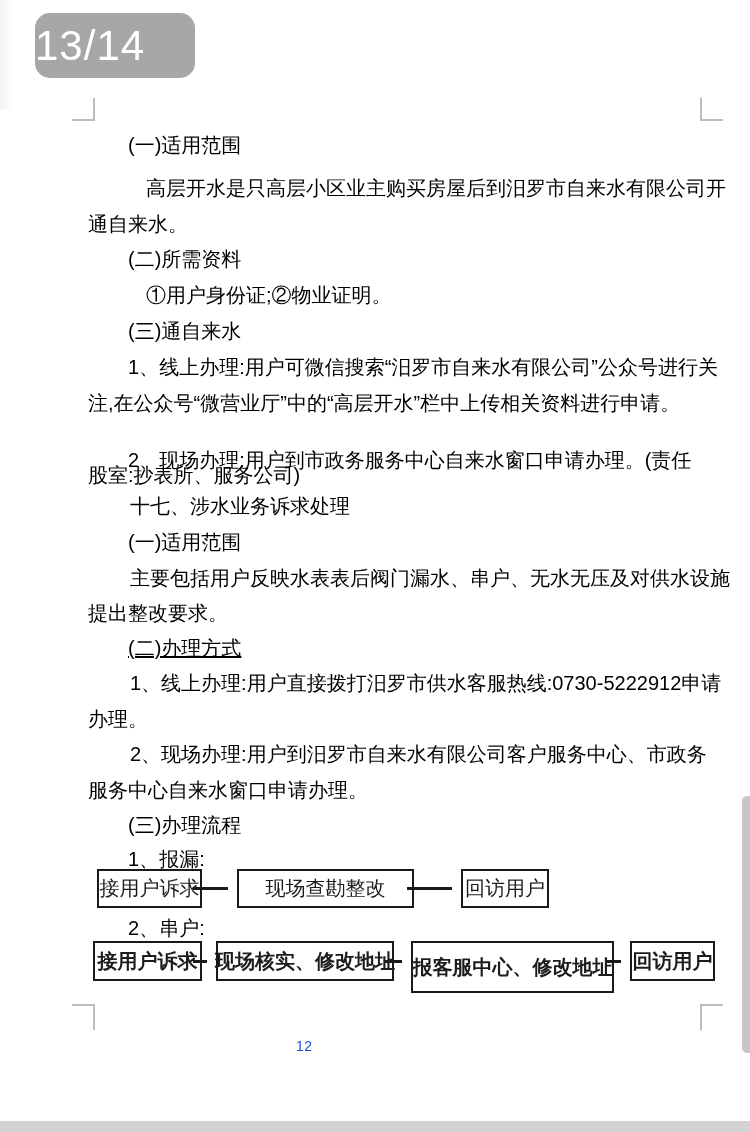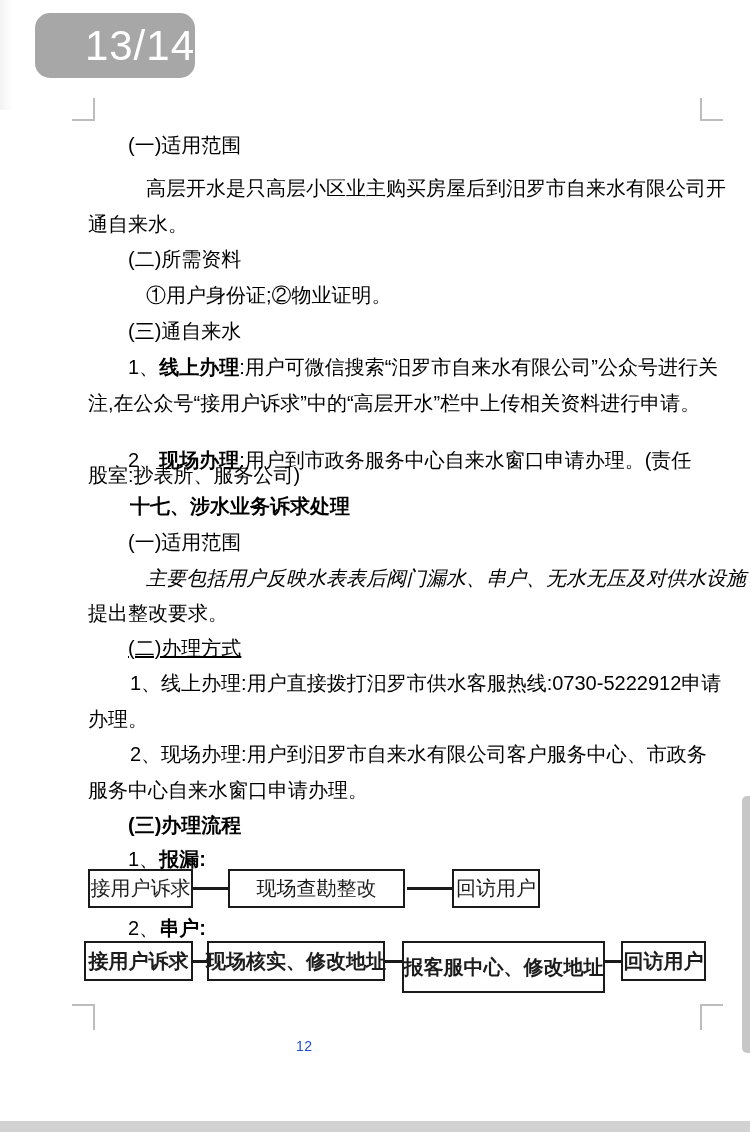--- a/index.html
+++ b/index.html
@@ -8,44 +8,44 @@
     background:#ffffff;
     font-family:"Liberation Sans", sans-serif;
     overflow:hidden;position:relative;
   }
   #screen{position:absolute;inset:0;width:750px;height:1132px;background:#fff;}
 
   
   .page-badge{
     position:absolute;left:35px;top:13px;width:160px;height:65px;
     background:#a7a7a7;border-radius:15px;
-    display:flex;align-items:center;justify-content:flex-end;
+    display:flex;align-items:center;justify-content:flex-start;
     color:#ffffff;font-size:42px;font-weight:400;letter-spacing:1px;
   }
 
   
   .crop{position:absolute;width:21px;height:21px;}
   .crop.tl{left:72px;top:98px;border-right:2px solid #bdbdbd;border-bottom:2px solid #bdbdbd;}
   .crop.tr{left:700px;top:98px;border-left:2px solid #bdbdbd;border-bottom:2px solid #bdbdbd;}
   .crop.bl{left:72px;top:1004px;height:24px;border-right:2px solid #bdbdbd;border-top:2px solid #bdbdbd;}
   .crop.br{left:700px;top:1004px;height:24px;border-left:2px solid #bdbdbd;border-top:2px solid #bdbdbd;}
 
   
   .line{
     position:absolute;white-space:nowrap;
     font-size:20px;line-height:24px;color:#000000;
     letter-spacing:0px;
   }
-  .line b, .seg-b{font-weight:700;text-align:center;}
+  .line b, .seg-b{font-weight:400;text-align:center;}
 
   
   .flow-box{
     position:absolute;border:2.5px solid #1a1a1a;background:#fff;
     display:flex;align-items:center;justify-content:center;
-    font-size:20px;color:#1c1c1c;box-sizing:border-box;white-space:nowrap;
+    font-size:20px;color:#1c1c1c;box-sizing:border-box;white-space:nowrap;margin-left:9px;
   }
   .flow-box.bold{font-weight:700;}
   .flow-connector{position:absolute;height:3px;background:#1a1a1a;}
 
   .footer-num{
     position:absolute;left:296px;top:1038px;
     font-size:14px;color:#1d4ed8;letter-spacing:0.5px;
   }
 
   
@@ -78,26 +78,26 @@
   <div class="crop br"></div>
 
   <div id="doc-content">
       <div class="line" style="top: 133px; left: 128px;"><span>(一)适用范围</span></div>
       <div class="line" style="top: 176px; left: 146px;"><span>高层开水是只高层小区业主购买房屋后到汨罗市自来水有限公司开</span></div>
       <div class="line" style="top: 212px; left: 88px;"><span>通自来水。</span></div>
       <div class="line" style="top: 247px; left: 128px;"><span>(二)所需资料</span></div>
       <div class="line" style="top: 283px; left: 146px;"><span>①用户身份证;②物业证明。</span></div>
       <div class="line" style="top: 319px; left: 128px;"><span>(三)通自来水</span></div>
       <div class="line" style="top: 355px; left: 128px;"><span>1、</span><span class="seg-b">线上办理</span><span>:用户可微信搜索“汨罗市自来水有限公司”公众号进行关</span></div>
-      <div class="line" style="top: 391px; left: 88px;"><span>注,在公众号“接用户诉求”中的“高层开水”栏中上传相关资料进行申请。</span></div>
+      <div class="line" style="top: 391px; left: 88px;"><span>注,在公众号“微营业厅”中的“高层开水”栏中上传相关资料进行申请。</span></div>
       <div class="line" style="top: 448px; left: 128px;"><span>2、</span><span class="seg-b">现场办理</span><span>:用户到市政务服务中心自来水窗口申请办理。(责任</span></div>
       <div class="line" style="top: 463px; left: 88px;"><span>股室:抄表所、服务公司)</span></div>
       <div class="line" style="top: 494px; left: 130px;"><span class="seg-b">十七、涉水业务诉求处理</span></div>
       <div class="line" style="top: 530px; left: 128px;"><span>(一)适用范围</span></div>
-      <div class="line" style="top: 566px; left: 146px; font-style: italic;"><span>主要包括用户反映水表表后阀门漏水、串户、无水无压及对供水设施</span></div>
+      <div class="line" style="top: 566px; left: 130px;"><span>主要包括用户反映水表表后阀门漏水、串户、无水无压及对供水设施</span></div>
       <div class="line" style="top: 601px; left: 88px;"><span>提出整改要求。</span></div>
       <div class="line" style="top: 636px; left: 128px; text-decoration: underline;"><span>(二)办理方式</span></div>
       <div class="line" style="top: 671px; left: 130px;"><span>1、线上办理:用户直接拨打汨罗市供水客服热线:0730-5222912申请</span></div>
       <div class="line" style="top: 707px; left: 88px;"><span>办理。</span></div>
       <div class="line" style="top: 742px; left: 130px;"><span>2、现场办理:用户到汨罗市自来水有限公司客户服务中心、市政务</span></div>
       <div class="line" style="top: 778px; left: 88px;"><span>服务中心自来水窗口申请办理。</span></div>
       <div class="line" style="top: 813px; left: 128px;"><span class="seg-b">(三)办理流程</span></div>
       <div class="line" style="top: 847px; left: 128px;"><span>1、</span><span class="seg-b">报漏:</span></div>
       <div class="line" style="top: 916px; left: 128px;"><span>2、</span><span class="seg-b">串户:</span></div>
       <div class="flow-box" style="left: 88px; top: 869px; width: 105px; height: 39px;">接用户诉求</div>

